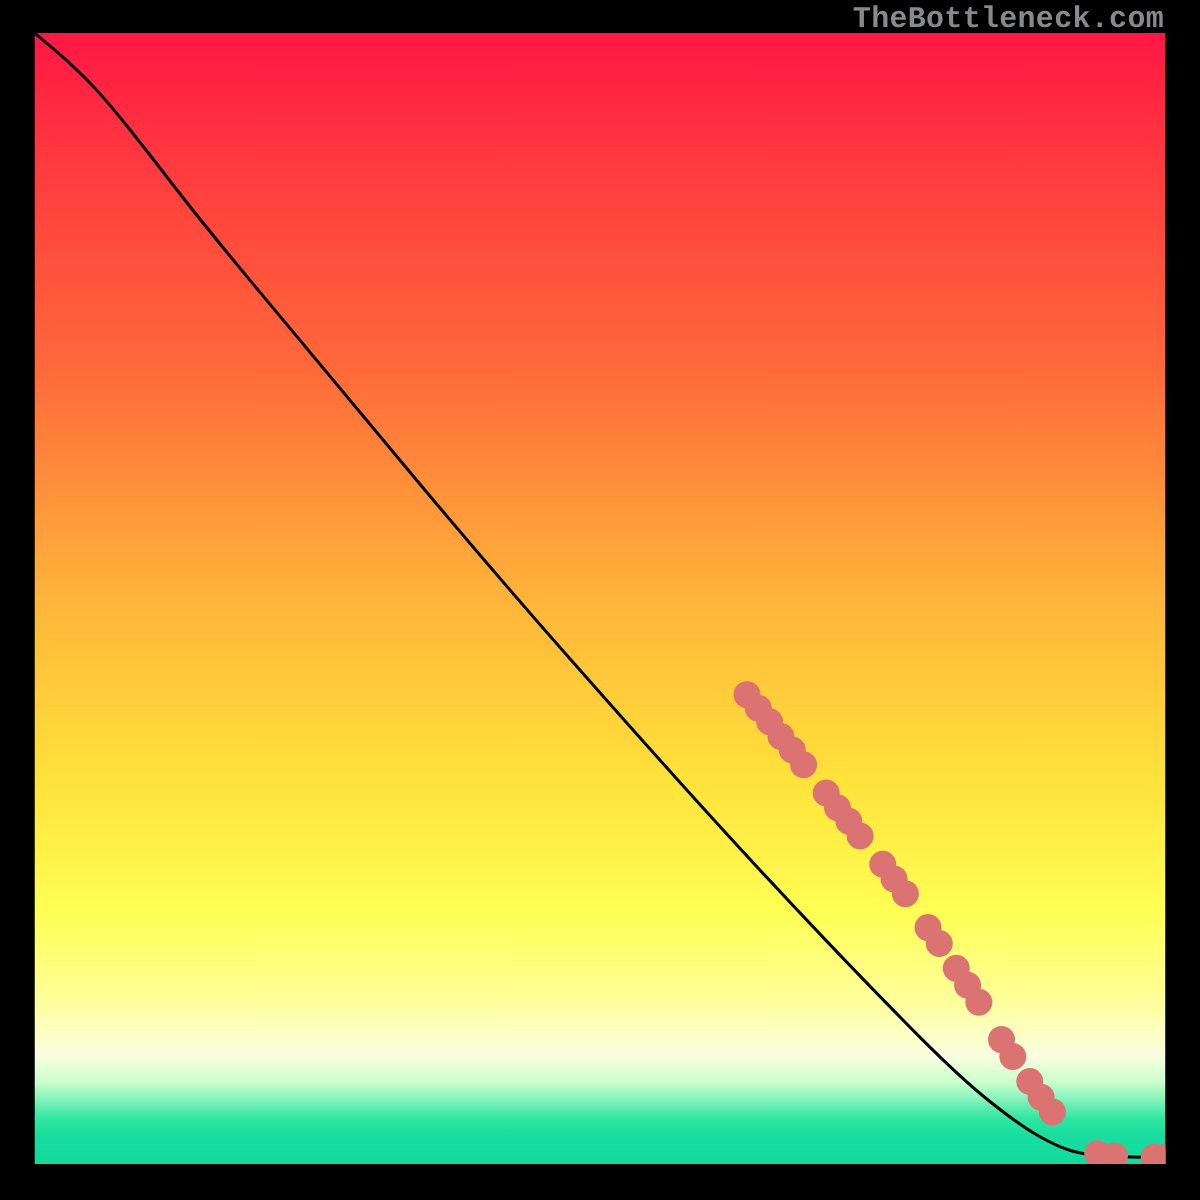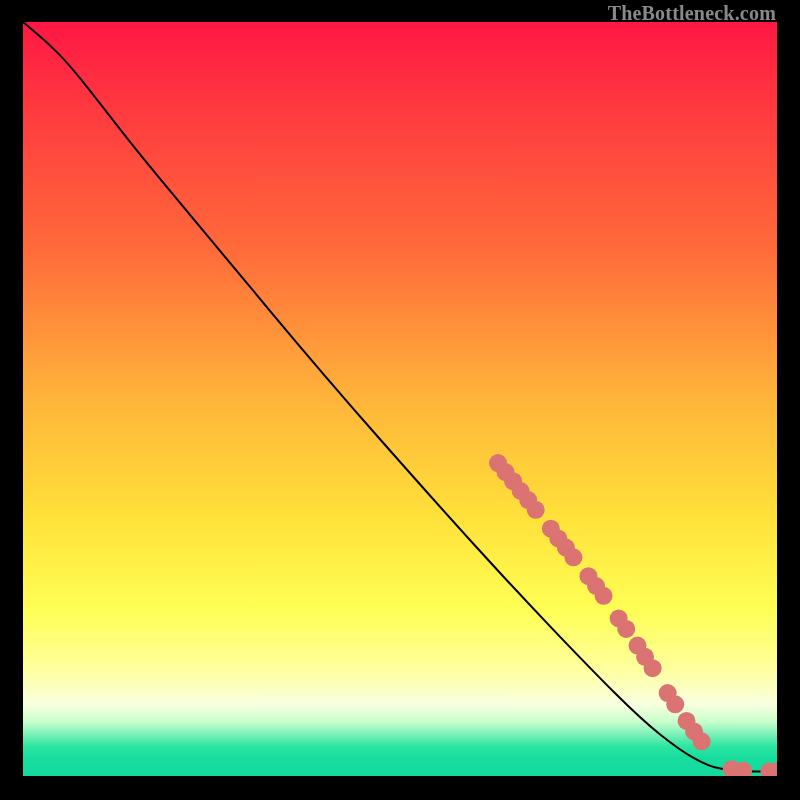--- a/index.html
+++ b/index.html
@@ -22,21 +22,21 @@
     position: absolute;
     left: 0;
     top: 0;
     width: 754px;
     height: 754px;
   }
   .watermark {
     position: absolute;
     top: 2px;
     right: 24px;
-    font-family: Liberation Serif, serif;
+    font-family: Liberation Mono, monospace;
     font-size: 20px;
     font-weight: 600;
     color: #88898a;
     letter-spacing: 0.2px;
   }
   svg { display: block; }
 </style>
 </head>
 <body>
 

